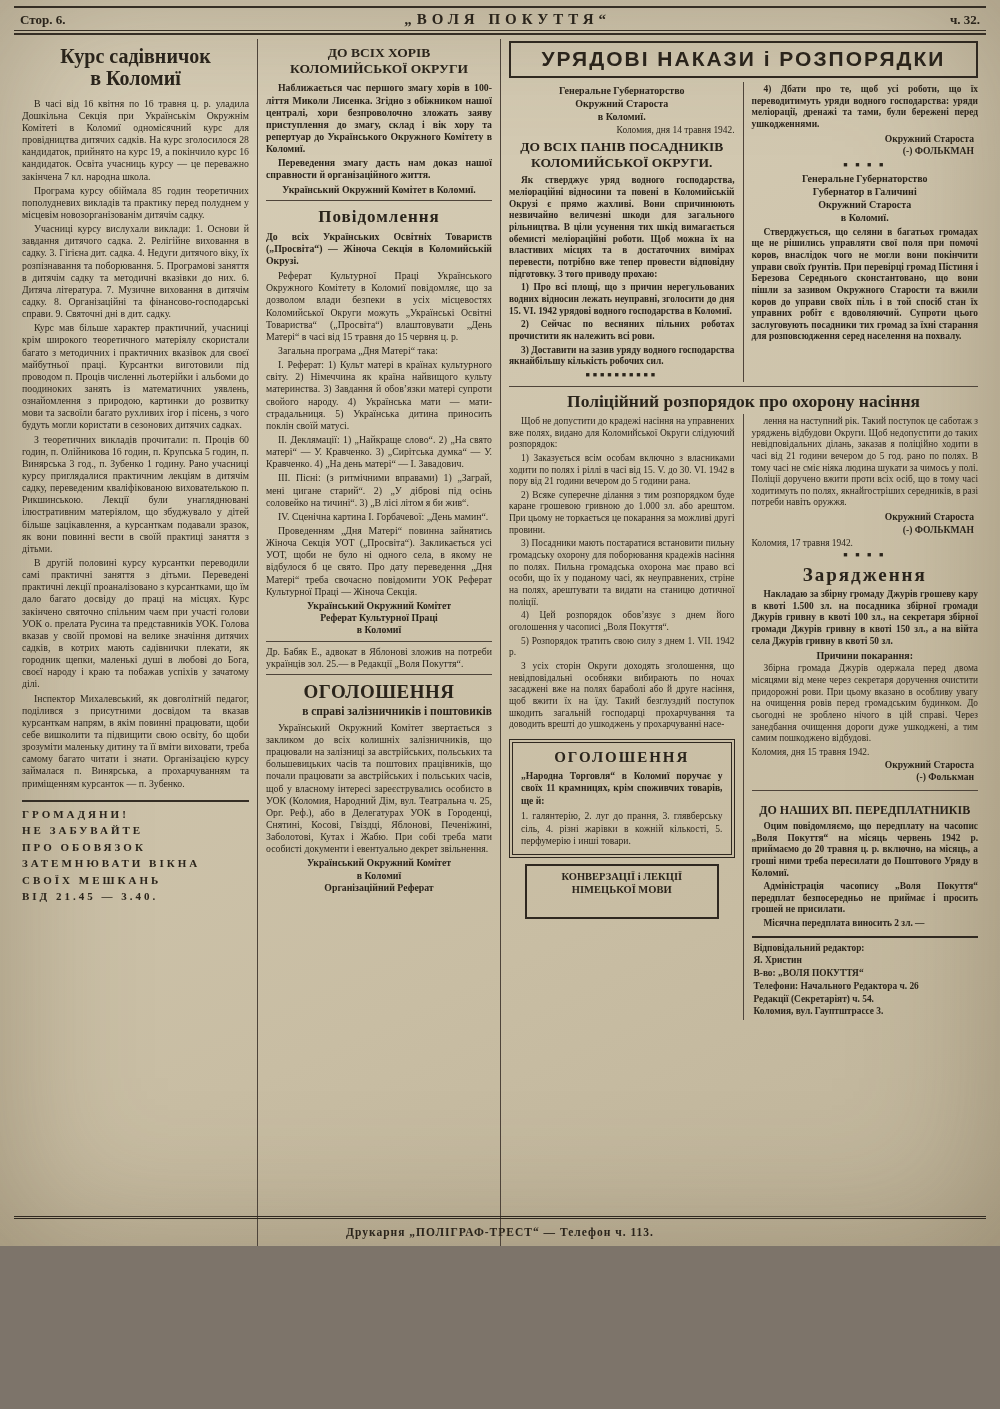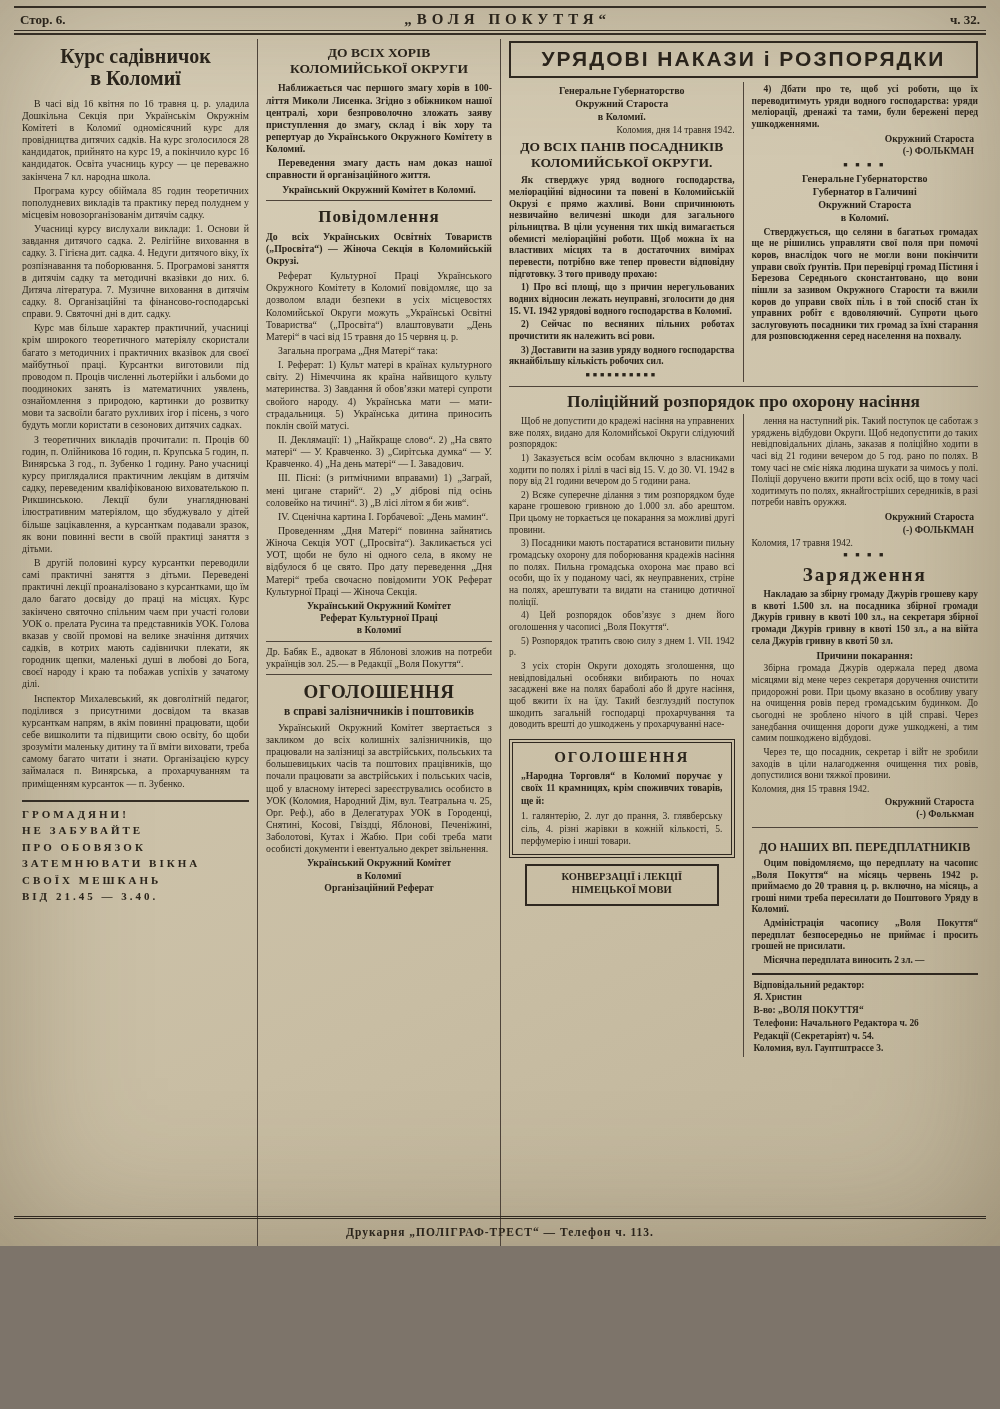--- a/index.html
+++ b/index.html
@@ -30,38 +30,38 @@
   .rightwrap .body-text p.para{font-size:9.4px;}
   .bold-text p.para{font-weight:bold;}
   .right-al{text-align:right;}
   .rule{border-top:1px solid #4e443a;margin:4px 0;}
   .rule-thick{border-top:2px solid #352e25;margin:5px 0 4px;}
   
   .art-title{font-size:20px;font-weight:bold;text-align:center;line-height:1.12;margin:4px 0 8px;}
   .h-med{font-size:13.5px;font-weight:bold;text-align:center;line-height:1.2;margin:4px 0 5px;}
   .h-big{font-size:17px;font-weight:bold;text-align:center;letter-spacing:1px;margin:6px 0 4px;}
   .h-huge{font-size:19px;font-weight:bold;text-align:center;letter-spacing:.5px;margin:6px 0 2px;}
-  .h-sub{font-size:11.5px;font-weight:bold;text-align:center;margin:0 0 5px;}
+  .h-sub{font-size:11.5px;font-weight:bold;text-align:right;margin:0 0 5px;}
   .sig{font-weight:bold;text-align:center;font-size:9.8px;line-height:1.25;margin:2px 0 4px;}
   .sig-right{font-weight:bold;text-align:right;font-size:9.6px;line-height:1.3;margin:2px 4px 2px 0;}
   .date-line{font-size:9.4px;margin:2px 0;}
   .org-line{font-weight:bold;text-align:center;font-size:10px;line-height:1.3;}
   .orn{text-align:center;font-size:7px;letter-spacing:3px;margin:3px 0;color:#2a241b;}
   
   .gov-header-box{border:2px solid #2f2820;margin:2px 8px 4px;padding:4px 2px 5px;
     text-align:center;font-family:"Liberation Sans",sans-serif;font-weight:bold;
     font-size:21px;letter-spacing:2px;}
   .police-title{border-top:1px solid #4e443a;margin:4px 8px 2px;padding-top:4px;
     text-align:center;font-weight:bold;font-size:17.5px;}
   .zar-title{font-size:19px;font-weight:bold;text-align:center;letter-spacing:2px;margin:5px 0 3px;}
   .reasons{font-weight:bold;text-align:center;font-size:10px;margin:3px 0 2px;}
   
   .torh-box{border:4px double #2f2820;margin:8px 0 6px;padding:5px 8px 6px;}
   .torh-title{font-size:15px;font-weight:bold;text-align:center;letter-spacing:2px;margin:1px 0 4px;}
-  .konv-box{border:2px solid #2f2820;margin:6px 16px 4px;padding:4px 6px 8px;}
+  .konv-box{border:2px solid #2f2820;margin:6px 16px 4px;padding:4px 6px 21px;}
   .konv-line1{font-weight:bold;text-align:center;font-size:10.5px;line-height:1.25;}
   .konv-line2{text-align:center;font-size:9.3px;line-height:1.3;font-weight:bold;margin-top:2px;}
   .subs-title{border-top:1px solid #4e443a;padding-top:12px;margin:6px 0 3px;
     text-align:center;font-weight:bold;font-size:12px;}
   .editorial-box{border-top:2px solid #2f2820;margin-top:6px;padding:4px 2px 2px;}
   .ed-line{font-size:9.4px;line-height:1.35;font-weight:bold;}
   
   .blackout{margin-top:10px;}
   .blk-line{font-weight:bold;letter-spacing:3px;font-size:11px;line-height:1.5;}
   
@@ -267,21 +267,20 @@
           <div class="orn">■ ■ ■ ■</div>
 
           <div>
             <h3 class="zar-title">Зарядження</h3>
             <div class="body-text bold-text">
               <p class="para">Накладаю за збірну громаду Джурів грошеву кару в квоті 1.500 зл. на посадника збірної громади Джурів гривну в квоті 100 зл., на секретаря збірної громади Джурів гривну в квоті 150 зл., а на війта села Джурів гривну в квоті 50 зл.</p>
             </div>
             <div class="reasons">Причини покарання:</div>
             <div class="body-text">
               <p class="para">Збірна громада Джурів одержала перед двома місяцями від мене через секретаря доручення очистити придорожні рови. При цьому вказано в особливу увагу на очищення ровів перед громадським будинком. До сьогодні не зроблено нічого в цій справі. Через занедбання очищення дороги дуже ушкоджені, а тим самим пошкоджено відбудові.</p>
-              <p class="para">Через те, що посадник, секретар і війт не зробили заходів в ціли налагодження очищення тих ровів, допустилися вони тяжкої провини.</p>
             </div>
             <div class="date-line">Коломия, дня 15 травня 1942.</div>
             <div class="sig-right">
 
             <div>Окружний Староста</div>
                 <div>(-) Фолькман</div>
               </div>
           </div>
 
           <div>

